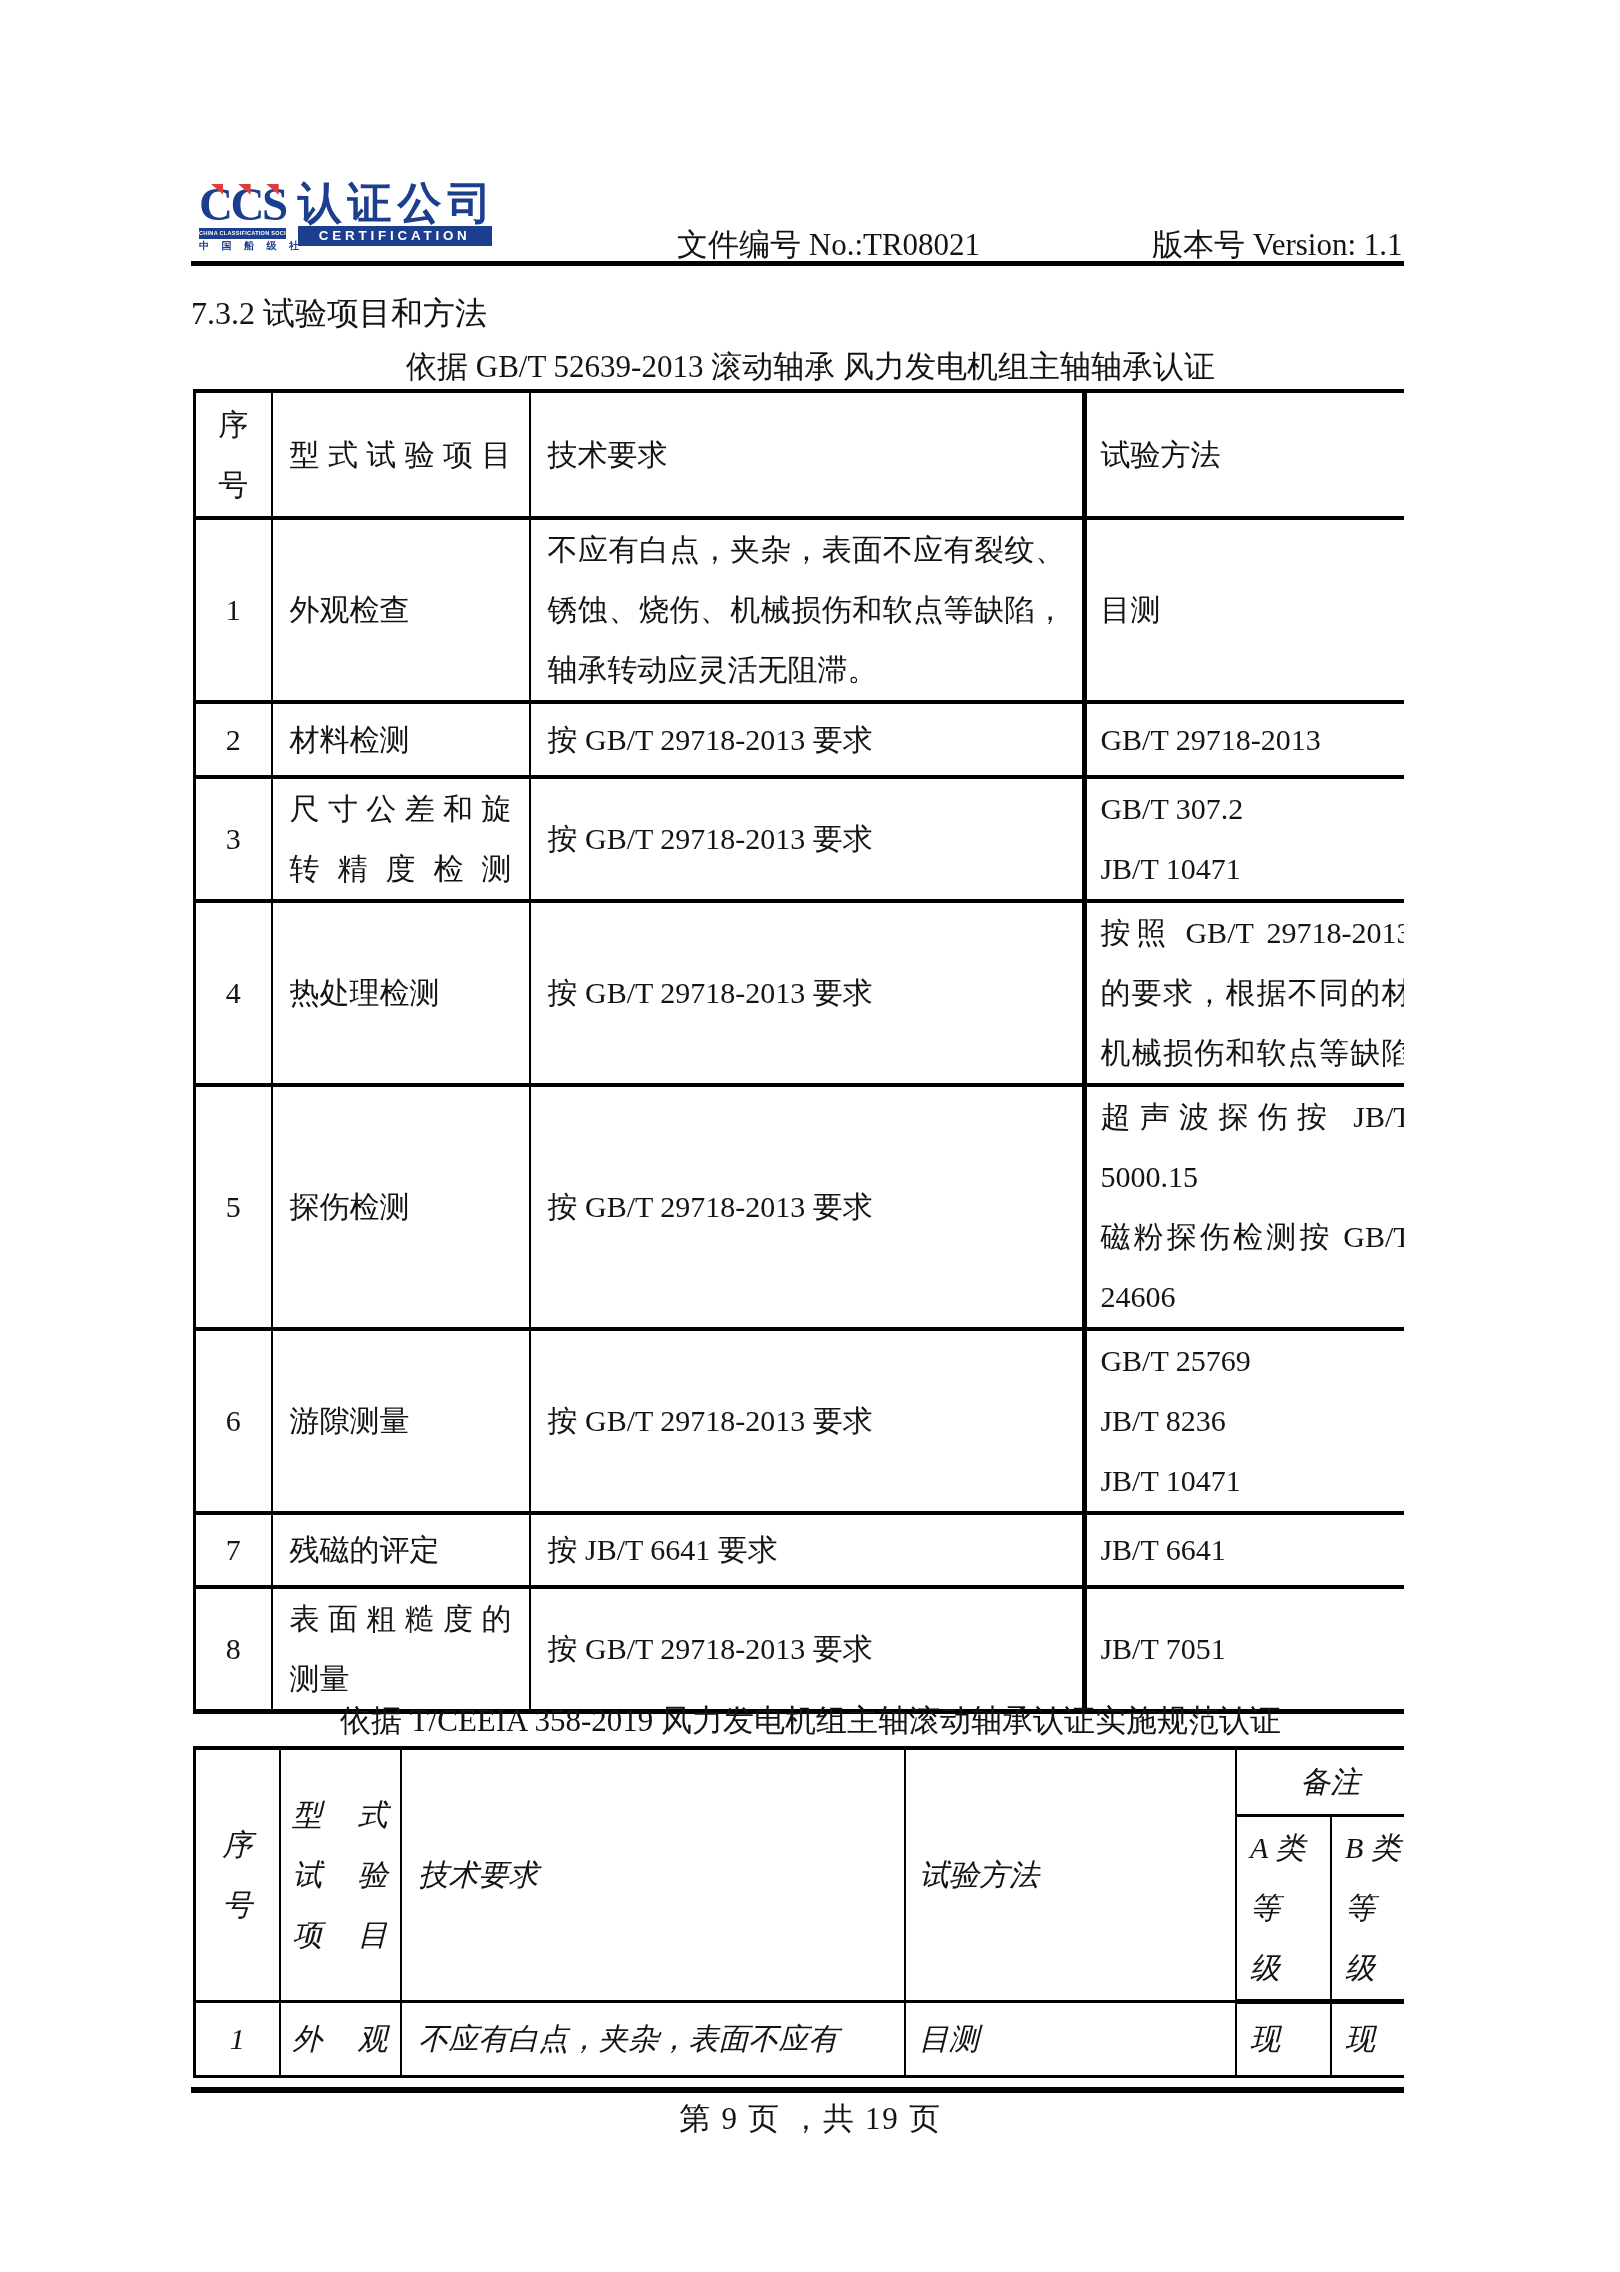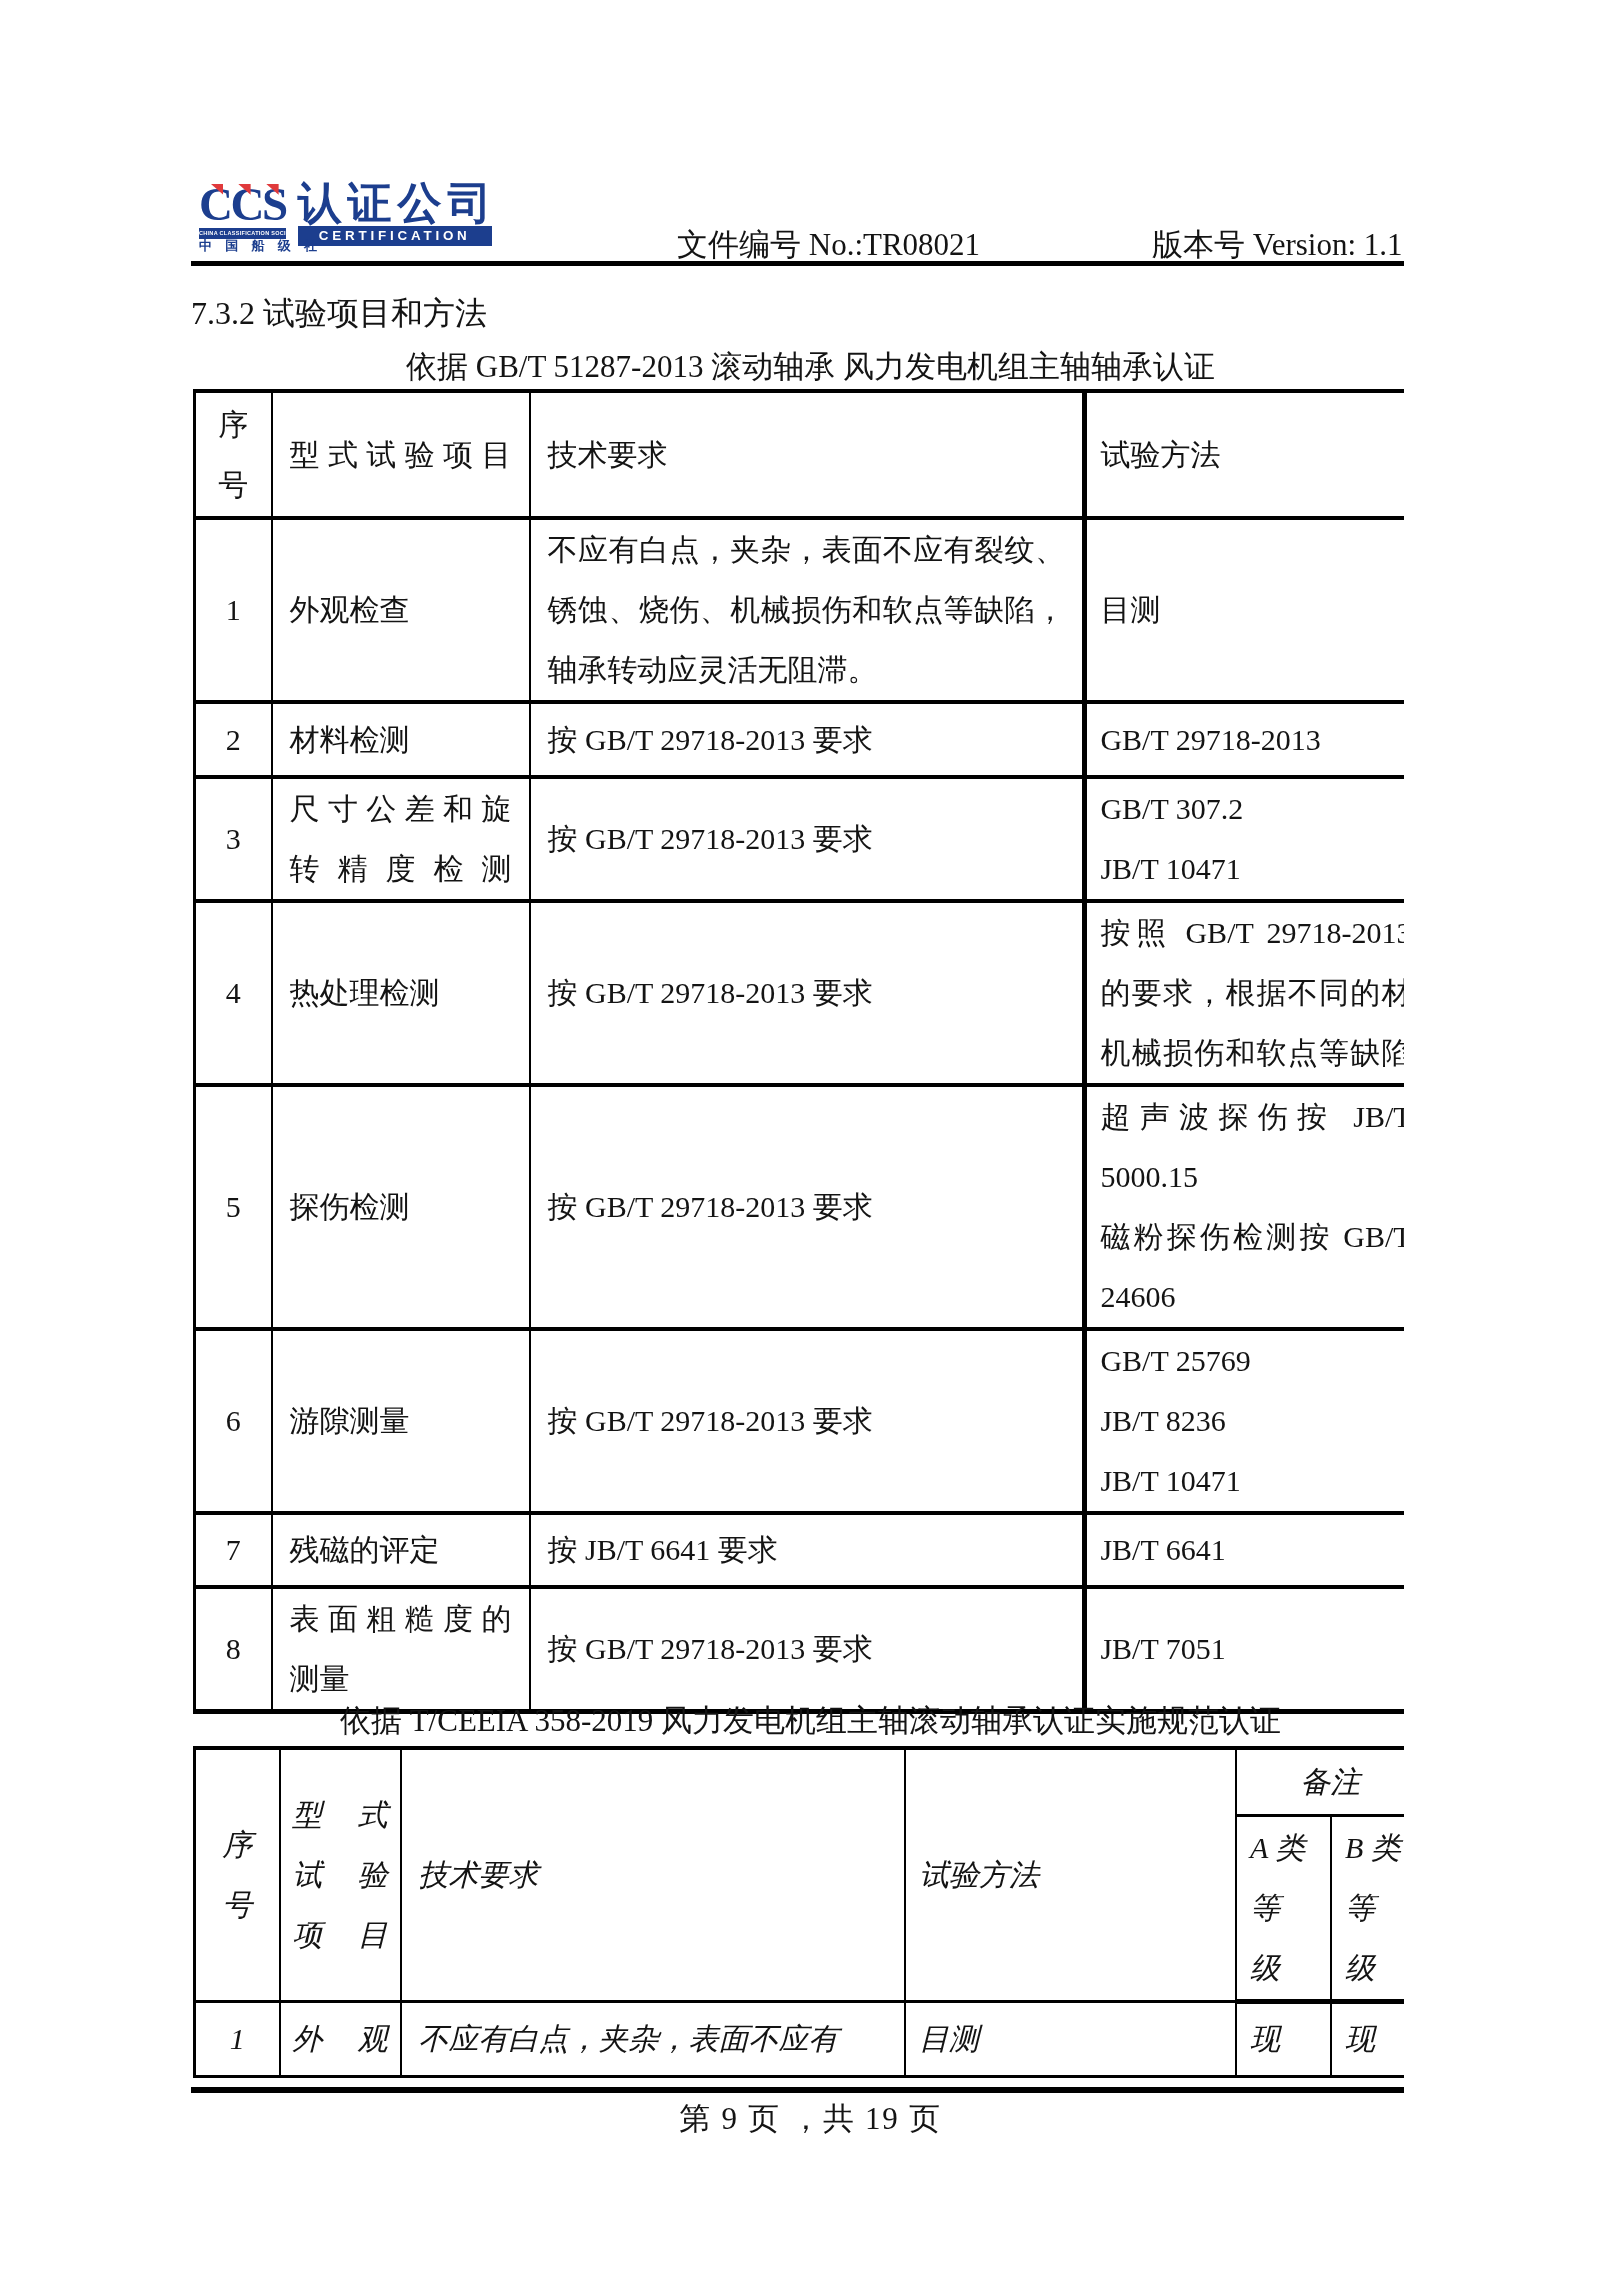--- a/index.html
+++ b/index.html
@@ -15,21 +15,21 @@
     font-family:"Liberation Serif","DejaVu Serif",serif;
     font-weight:bold; font-size:47px; line-height:42px; letter-spacing:-2.5px;
     color:var(--navy);
   }
   .ccs-flag{position:absolute; width:12.6px; height:11px; background:var(--red);
     clip-path:polygon(0 0,100% 0,100% 100%);}
   .f1{left:11.7px; top:0.8px;} .f2{left:39px; top:0.8px;} .f3{left:67px; top:0.8px;}
   .soc-bar{margin-top:2.5px; width:87px; height:11px; background:var(--navy);
     color:#fff; font-family:"Liberation Sans",sans-serif; font-size:5.5px; font-weight:bold;
     letter-spacing:0.3px; text-align:center; line-height:11px; white-space:nowrap;}
-  .soc-cn{margin-top:0.8px; color:var(--navy); font-weight:bold; font-size:13px;
+  .soc-cn{margin-top:0.8px; color:var(--navy); font-weight:bold; font-size:10px;
     letter-spacing:5px; white-space:nowrap; line-height:13.4px;}
   .logo-right{margin-left:11.7px;}
   .brand-cn{color:var(--navy); font-weight:bold; font-size:44px; line-height:42px;
     letter-spacing:5.9px; white-space:nowrap;}
   .cert-bar{margin-top:1px; width:194px; height:20px; background:var(--navy);
     color:#fff; font-family:"Liberation Sans",sans-serif; font-size:13.4px; font-weight:bold;
     letter-spacing:3.8px; text-align:center; line-height:20px;}
   .docline{position:absolute; top:224px; font-size:31px; white-space:nowrap;}
   .doc-no{left:677px;} .doc-ver{left:1152px;}
   .hr1{position:absolute; left:191px; top:261px; width:1235px; height:5px; background:#000;}
@@ -78,21 +78,21 @@
     <div class="logo-right">
       <div class="brand-cn">认证公司</div>
       <div class="cert-bar">CERTIFICATION</div>
     </div>
   </div>
   <div class="docline doc-no">文件编号 No.:TR08021</div>
   <div class="docline doc-ver">版本号 Version: 1.1</div>
   <div class="hr1"></div>
 
   <div class="section-title">7.3.2 试验项目和方法</div>
-  <div class="tbl-title t1-title">依据 GB/T 51287-2013 滚动轴承 风力发电机组主轴轴承认证</div>
+  <div class="tbl-title t1-title">依据 GB/T 52639-2013 滚动轴承 风力发电机组主轴轴承认证</div>
 
   <table class="t1">
     <colgroup>
         <col style="width:77px">
         <col style="width:258px">
         <col style="width:555px">
         <col style="width:342px">
       </colgroup>
     <tbody>
         <tr style="height:127px">

